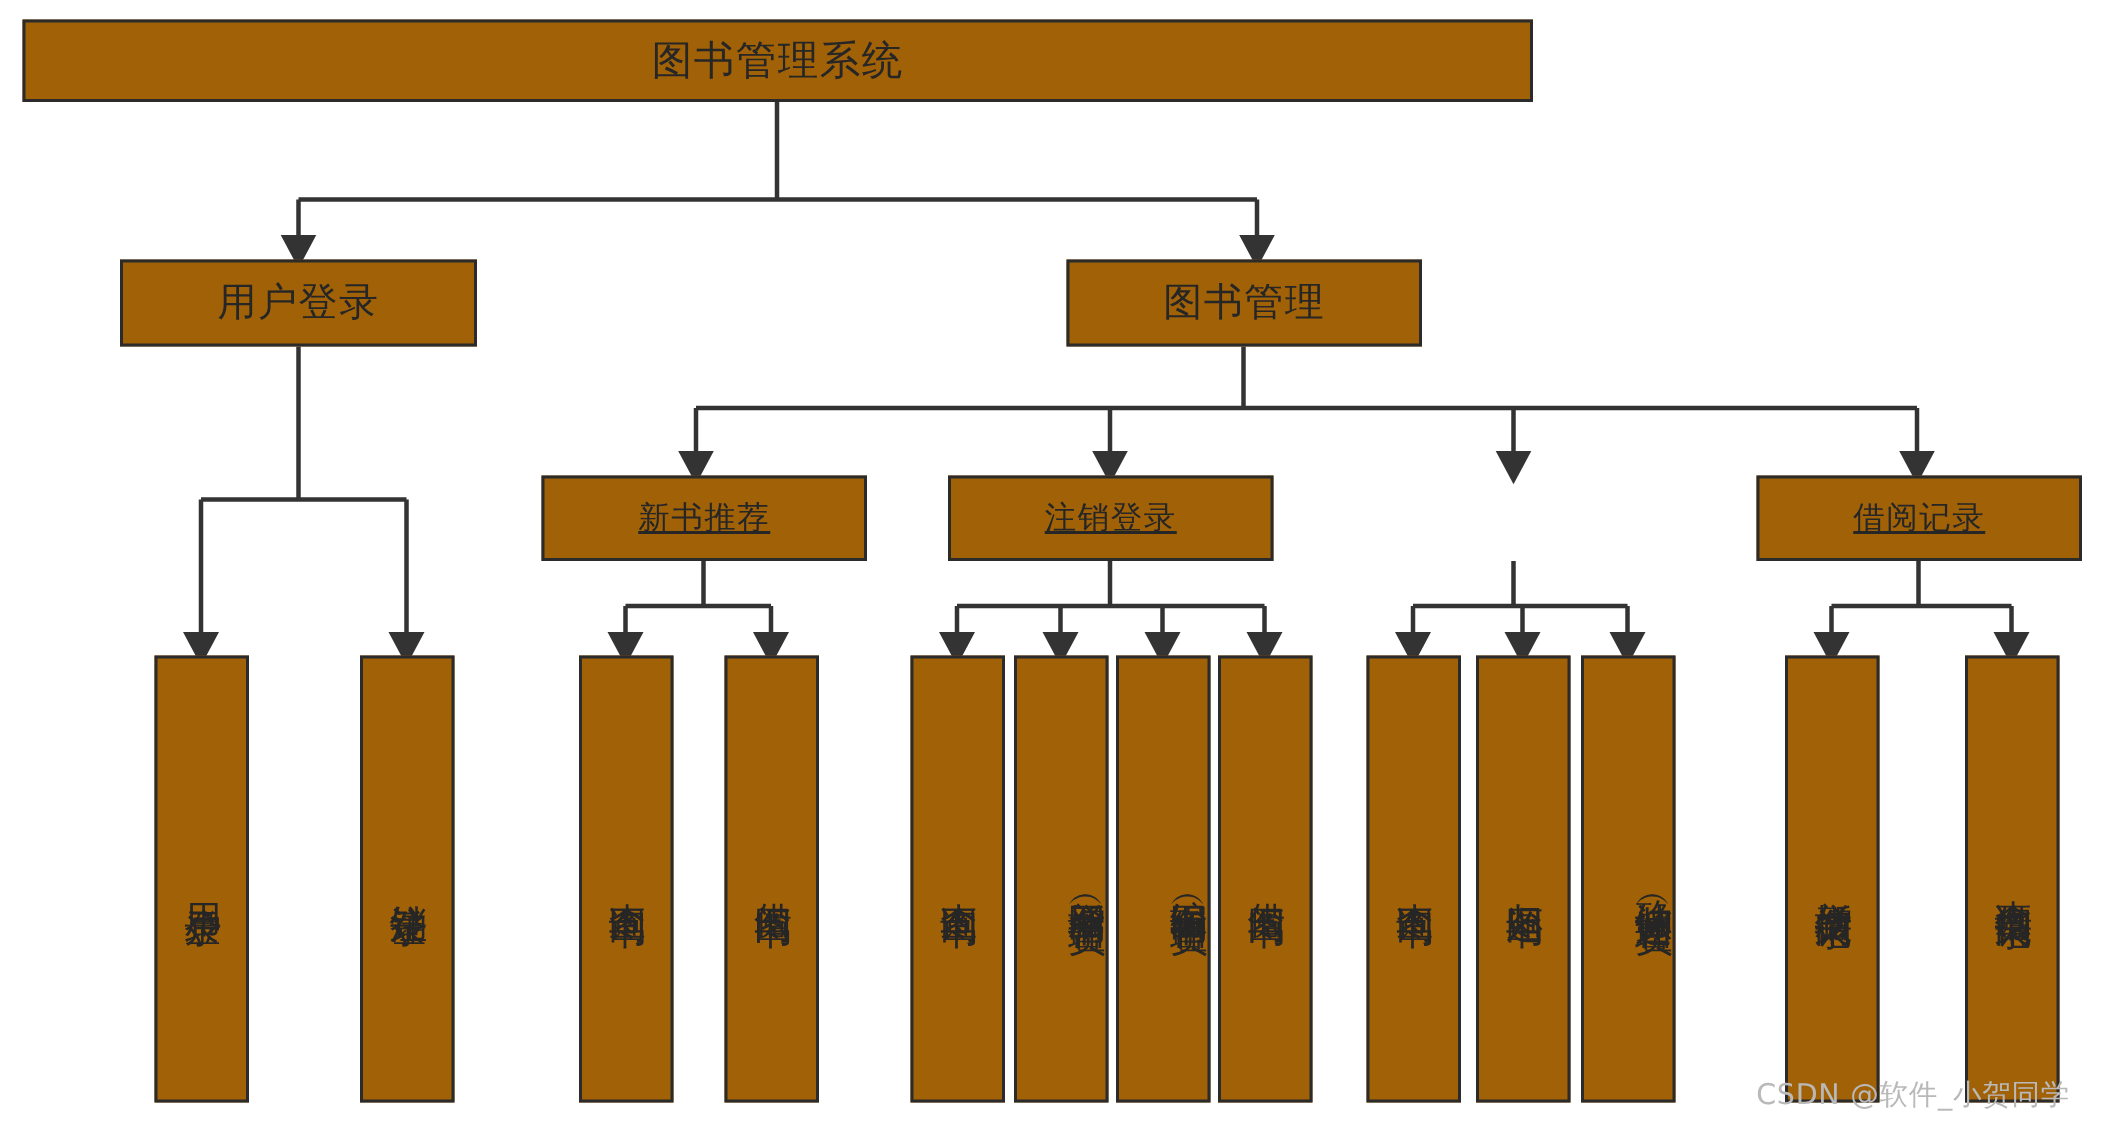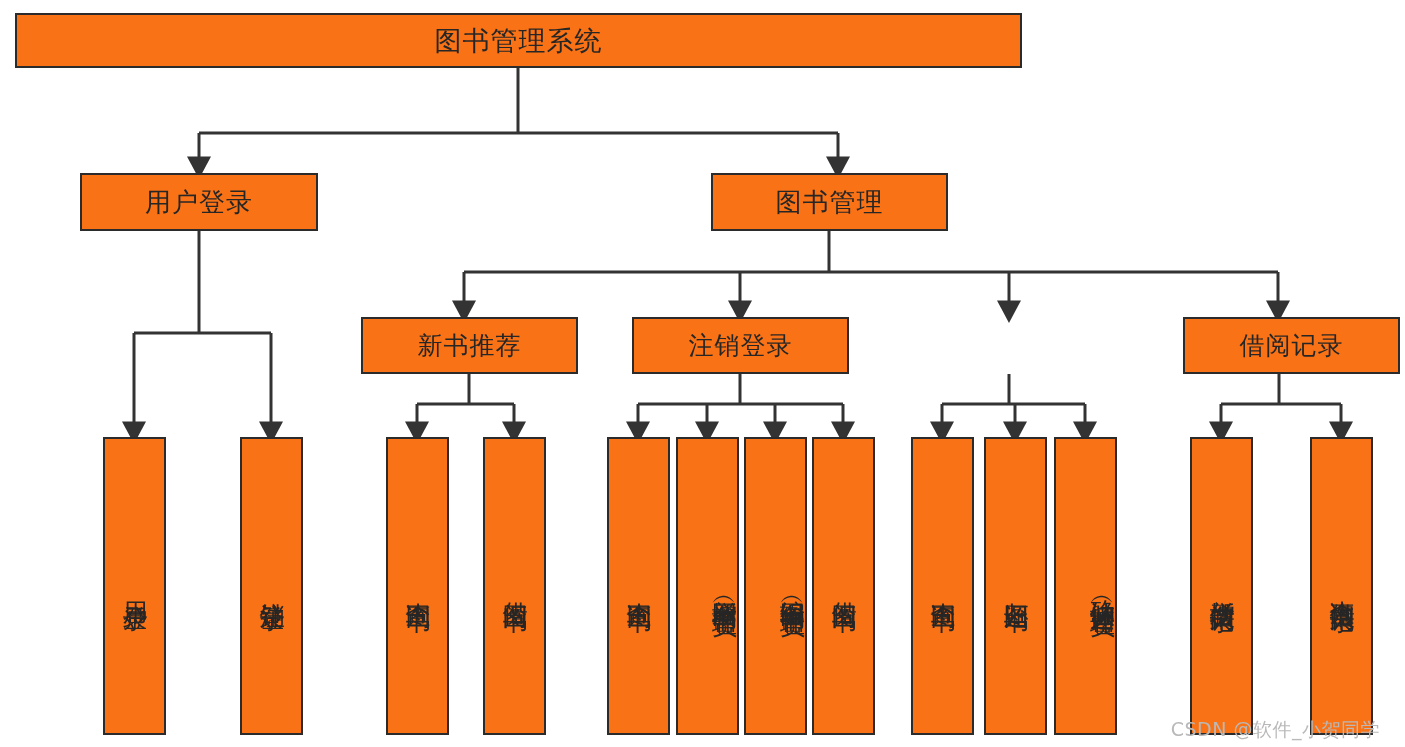--- a/index.html
+++ b/index.html
@@ -23,36 +23,37 @@
     left: 0;
     top: 0;
     width: 1405px;
     height: 747px;
     pointer-events: none;
   }
   .node {
     position: absolute;
     box-sizing: border-box;
     border: 2.5px solid #2b2b2b;
-    background: #f97316;
+    background: #a16207;
     display: flex;
     align-items: center;
     justify-content: center;
     color: #262626;
   }
   .node-h {
     font-size: 26px;
     letter-spacing: 1px;
     line-height: 1.1;
   }
   .node-root {
     font-size: 27px;
   }
   .node-l2 {
-    font-size: 25px;
+    font-size: 21px;
+    text-decoration: underline;
   }
   .leaf {
     writing-mode: vertical-rl;
     text-orientation: upright;
   }
   .leaf .leaf-label {
     writing-mode: vertical-rl;
     text-orientation: upright;
     font-size: 25px;
     line-height: 1.06;
@@ -145,21 +146,21 @@
   <div class="node node-h" style="left:711px; top:173px; width:237px; height:58px;">
     <span>图书管理</span>
   </div>
 
   <div class="node node-h node-l2" style="left:361px; top:317px; width:217px; height:57px;">
     <span>新书推荐</span>
   </div>
   <div class="node node-h node-l2" style="left:632px; top:317px; width:217px; height:57px;">
     <span>注销登录</span>
   </div>
-  <div class="node node-h node-l2" style="left:1171px; top:317px; width:217px; height:57px;margin-left:12px;">
+  <div class="node node-h node-l2" style="left:1171px; top:317px; width:217px; height:57px;">
     <span>借阅记录</span>
   </div>
 
   <div class="node leaf center-v" style="left:103px; top:437px; width:63px; height:298px;">
     <span class="leaf-label">用户登录</span>
   </div>
   <div class="node leaf center-v" style="left:240px; top:437px; width:63px; height:298px;">
     <span class="leaf-label">注销登录</span>
   </div>
 

